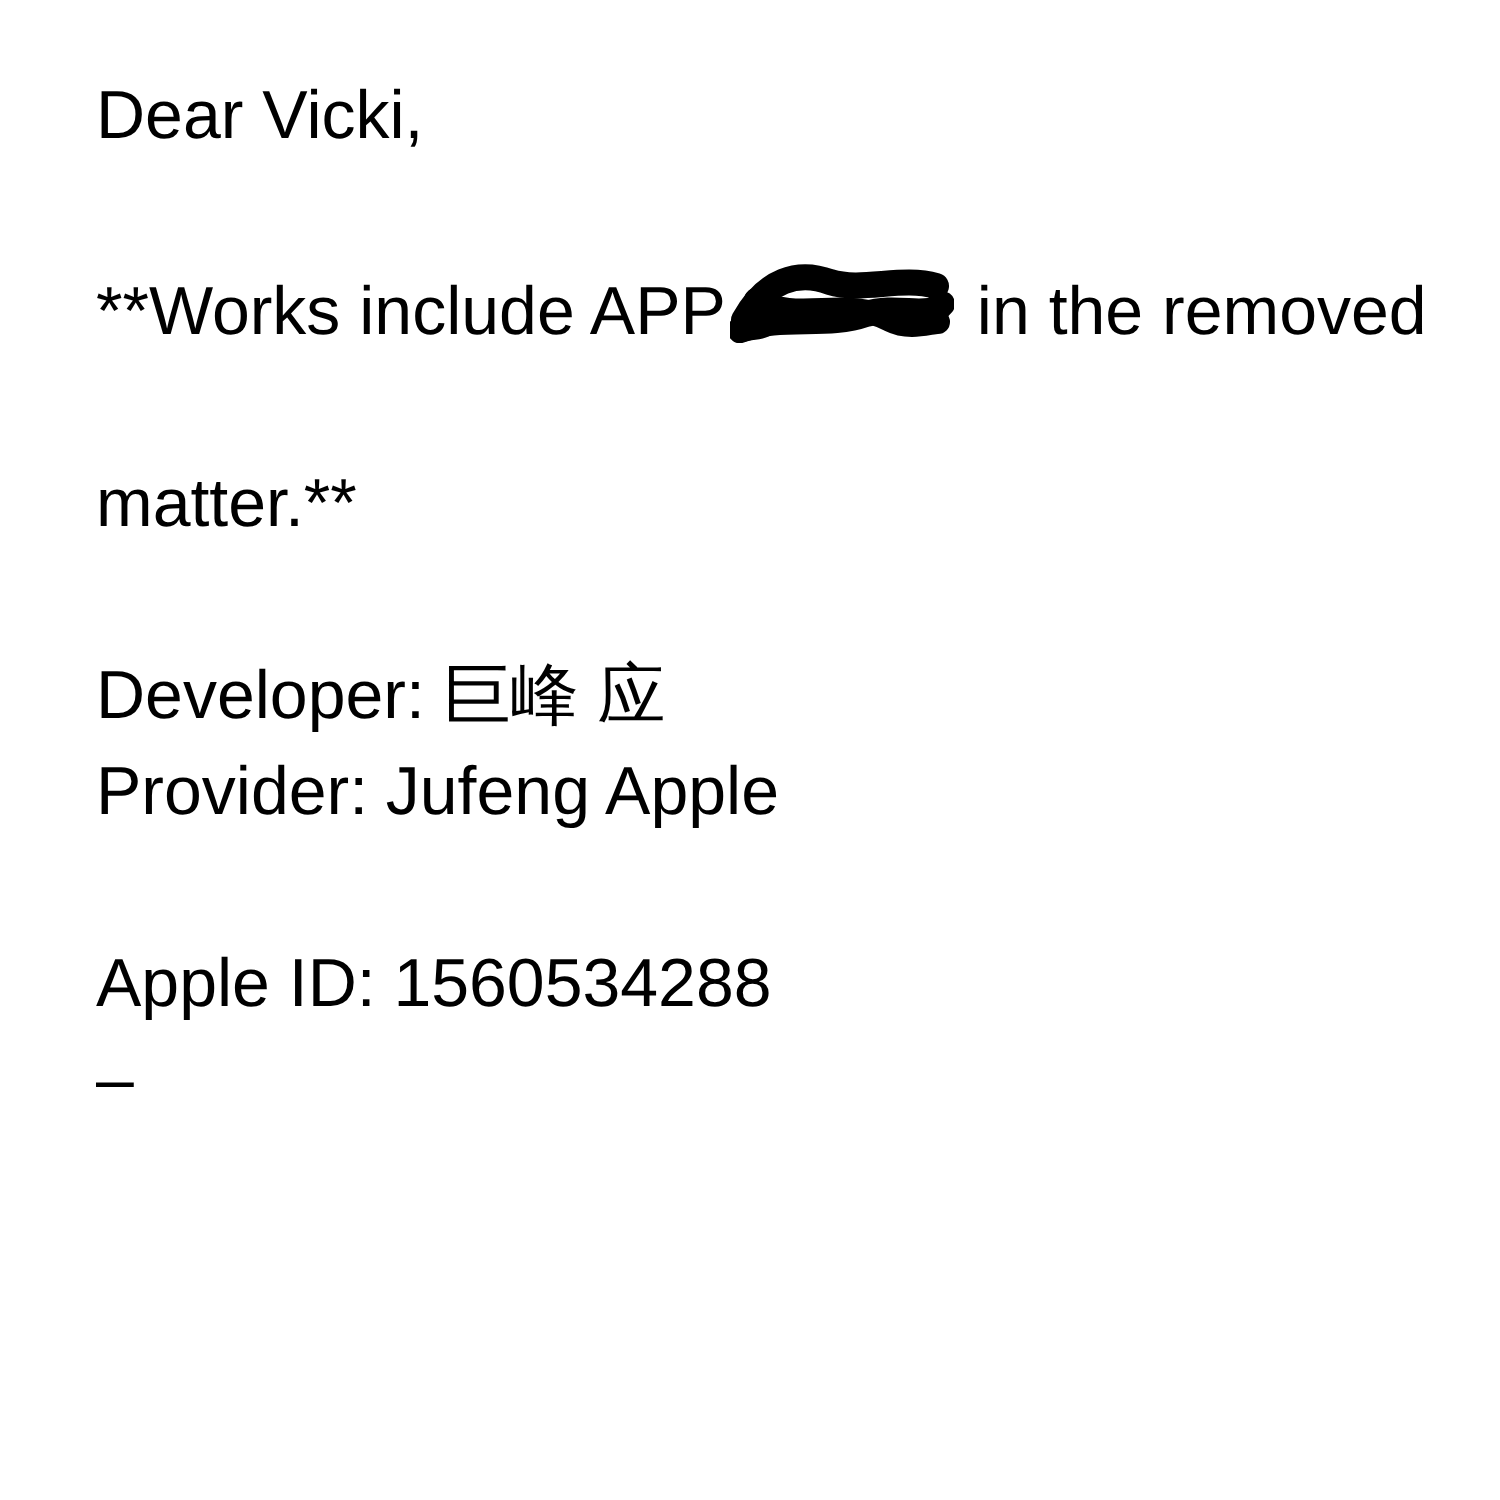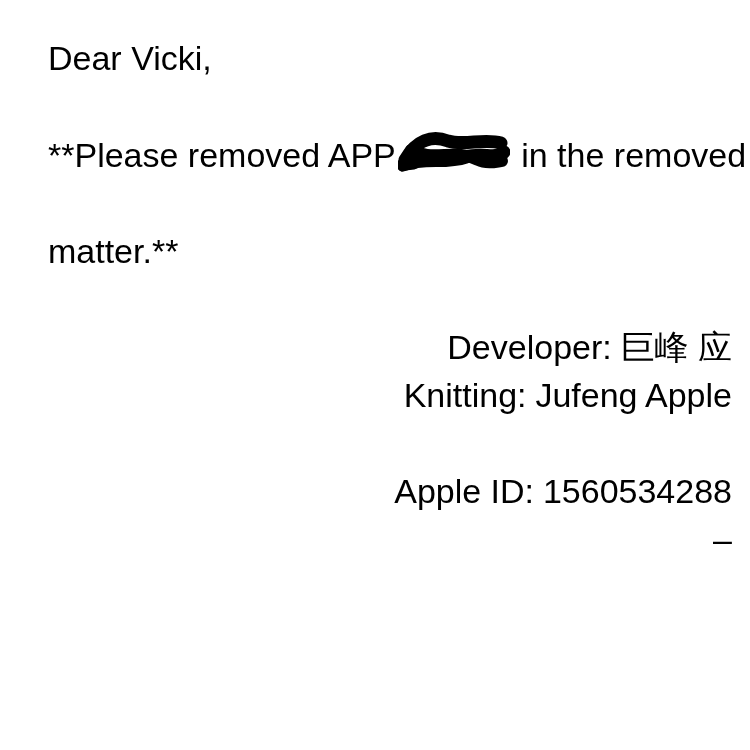--- a/index.html
+++ b/index.html
@@ -21,56 +21,55 @@
     width: 750px;
     height: 652px;
     background: #ffffff;
   }
   .para {
     margin: 0 0 48px 0;
     white-space: nowrap; 
   }
   .para.no-gap {
     margin-bottom: 0;
-    text-align: right;
   }
   .detail-value {
     margin-left: 0.26em;
   }
   .scribble {
     display: inline-block;
     vertical-align: -5px;
     margin: 0 2px;
   }
 </style>
 </head>
 <body>
 
 <div class="email-body">
 
   <p class="para">
     <span>Dear Vicki,</span>
   </p>
 
   <p class="para">
-    <span>**Please removed APP</span><svg class="scribble" width="112" height="42" viewBox="0 0 112 42" aria-hidden="true">
+    <span>**Works include APP</span><svg class="scribble" width="112" height="42" viewBox="0 0 112 42" aria-hidden="true">
       <g fill="none" stroke="#000000" stroke-linecap="round" stroke-linejoin="round">
         <path d="M7,30 C18,10 34,5 50,11 C66,16 86,8 103,13" stroke-width="13"></path>
         <path d="M5,35 C26,27 48,34 68,27 C84,22 100,30 106,22" stroke-width="13"></path>
         <path d="M13,20 C34,32 58,18 80,30 C90,35 100,31 104,31" stroke-width="12"></path>
         <path d="M4,38 C10,36 14,37 18,35" stroke-width="7"></path>
         <path d="M98,14 C106,17 105,24 98,26" stroke-width="7"></path>
       </g>
     </svg><span> in the removed</span><br>
     <br>
     <span>matter.**</span>
   </p>
 
 
   <p class="para no-gap">
     <span><span>Developer:</span><span class="detail-value">巨峰 应</span></span><br>
-    <span><span>Knitting:</span><span class="detail-value">Jufeng Apple</span></span><br>
+    <span><span>Provider:</span><span class="detail-value">Jufeng Apple</span></span><br>
     <br>
     <span><span>Apple ID:</span><span class="detail-value">1560534288</span></span><br>
     <span>–</span>
   </p>
 
 </div>
 
 </body></html>

